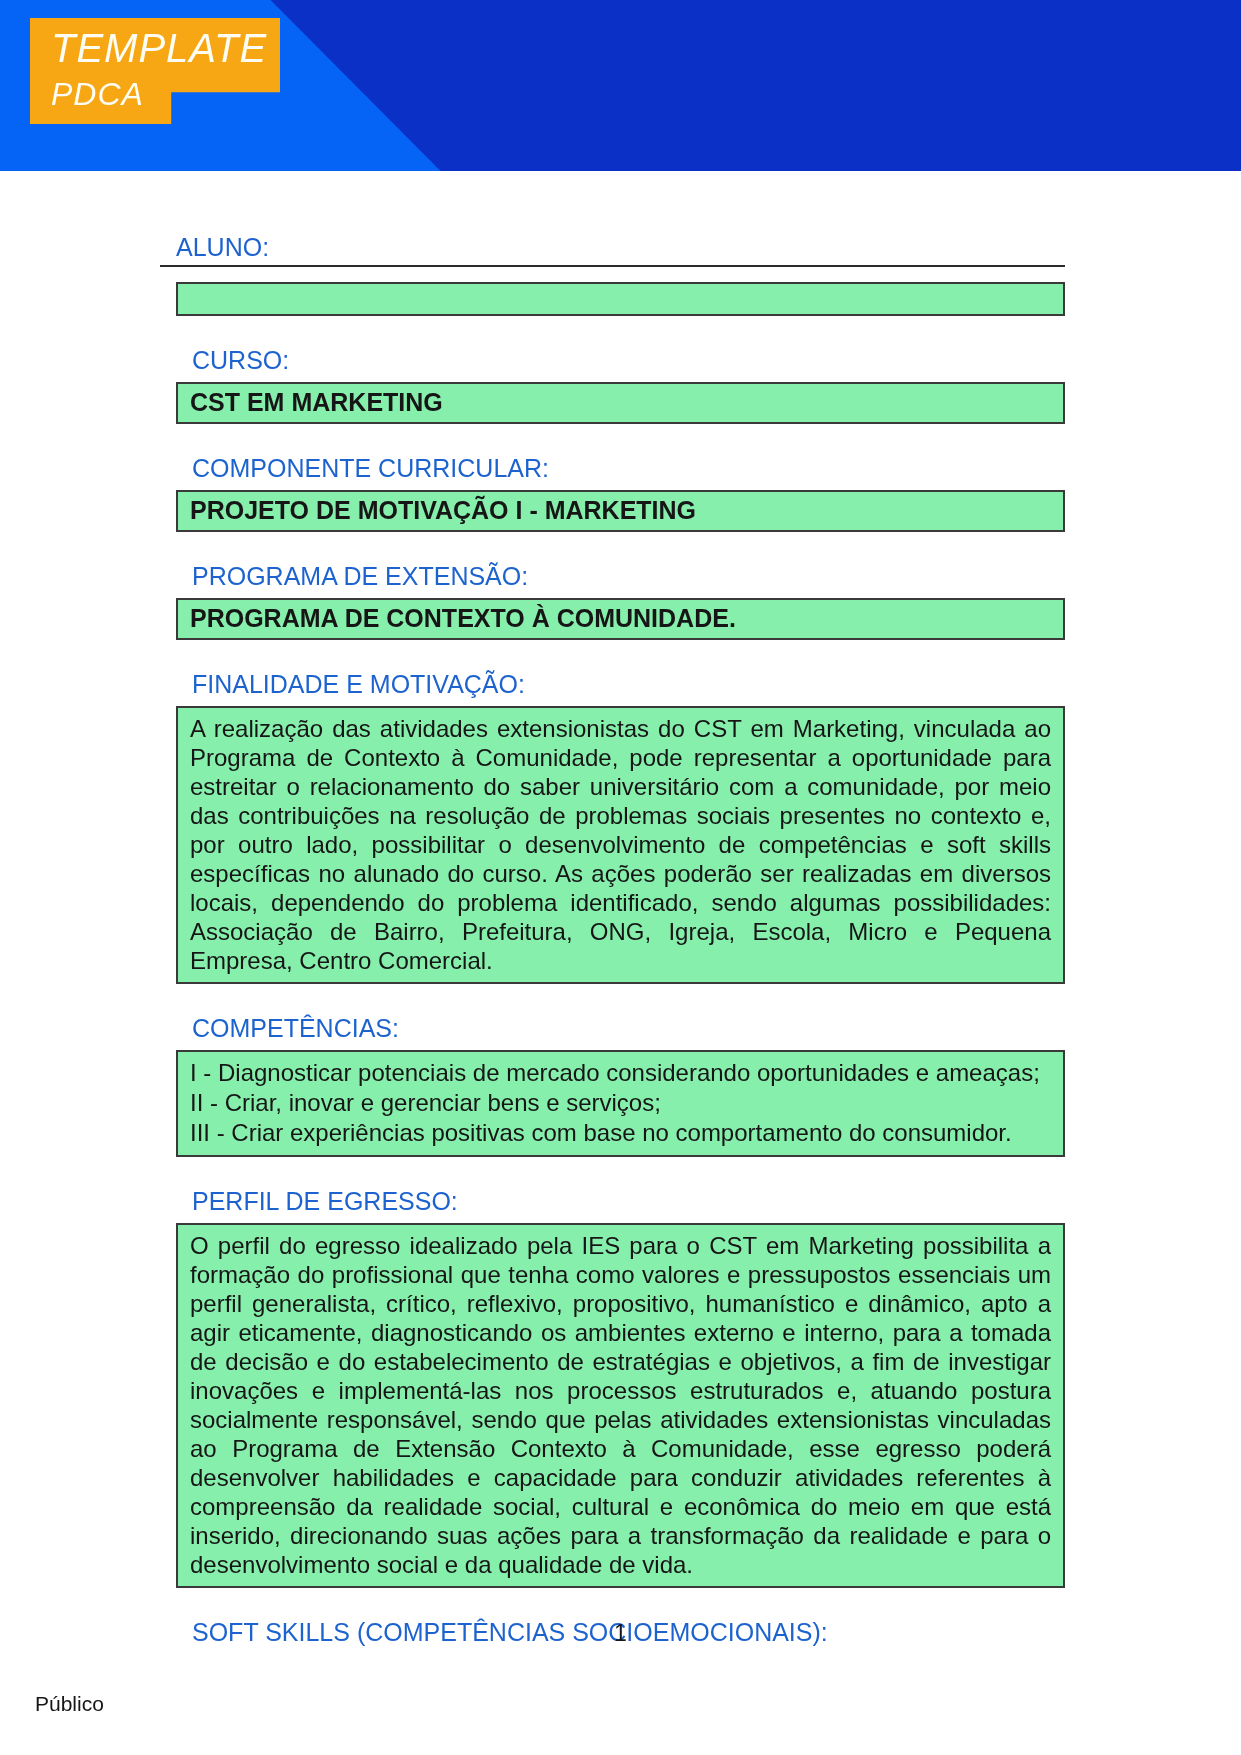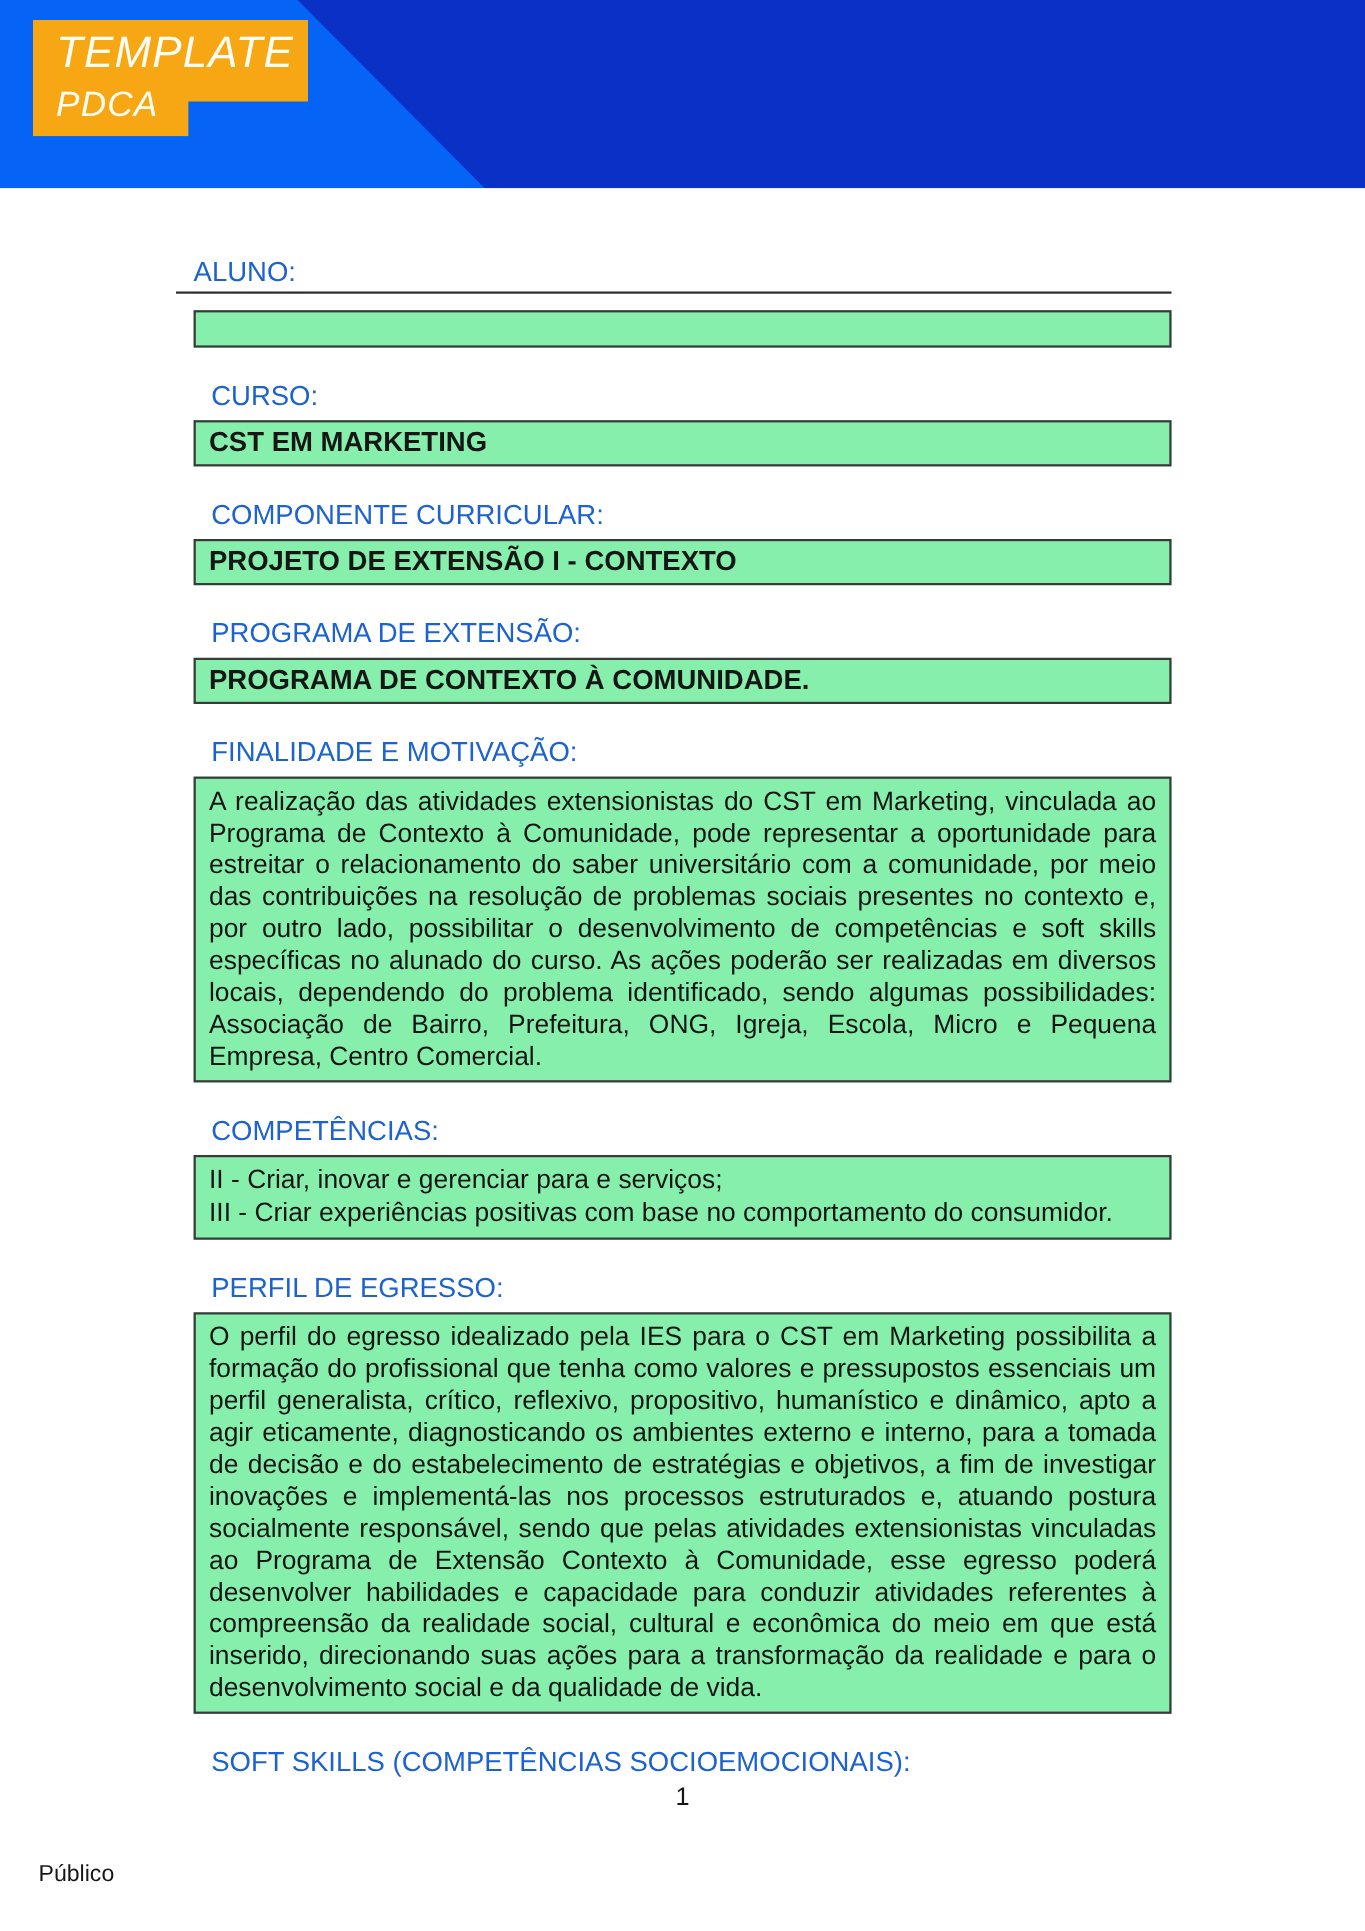--- a/index.html
+++ b/index.html
@@ -109,37 +109,38 @@
       <div class="field-box"></div>
     </div>
 
     <div class="section">
       <div class="section-label">CURSO:</div>
       <div class="field-box">CST EM MARKETING</div>
     </div>
 
     <div class="section">
       <div class="section-label">COMPONENTE CURRICULAR:</div>
-      <div class="field-box">PROJETO DE EXTENSÃO I - CONTEXTO</div>
+      <div class="field-box">PROJETO DE MOTIVAÇÃO I - MARKETING</div>
     </div>
 
     <div class="section">
       <div class="section-label">PROGRAMA DE EXTENSÃO:</div>
       <div class="field-box">PROGRAMA DE CONTEXTO À COMUNIDADE.</div>
     </div>
 
     <div class="section">
       <div class="section-label">FINALIDADE E MOTIVAÇÃO:</div>
       <div class="field-box para-box">A realização das atividades extensionistas do CST em Marketing, vinculada ao Programa de Contexto à Comunidade, pode representar a oportunidade para estreitar o relacionamento do saber universitário com a comunidade, por meio das contribuições na resolução de problemas sociais presentes no contexto e, por outro lado, possibilitar o desenvolvimento de competências e soft skills específicas no alunado do curso. As ações poderão ser realizadas em diversos locais, dependendo do problema identificado, sendo algumas possibilidades: Associação de Bairro, Prefeitura, ONG, Igreja, Escola, Micro e Pequena Empresa, Centro Comercial.</div>
     </div>
 
     <div class="section">
       <div class="section-label">COMPETÊNCIAS:</div>
       <div class="field-box list-box">
-        <div>II - Criar, inovar e gerenciar para e serviços;</div>
+        <div>I - Diagnosticar potenciais de mercado considerando oportunidades e ameaças;</div>
+        <div>II - Criar, inovar e gerenciar bens e serviços;</div>
         <div>III - Criar experiências positivas com base no comportamento do consumidor.</div>
       </div>
     </div>
 
     <div class="section">
       <div class="section-label">PERFIL DE EGRESSO:</div>
       <div class="field-box para-box">O perfil do egresso idealizado pela IES para o CST em Marketing possibilita a formação do profissional que tenha como valores e pressupostos essenciais um perfil generalista, crítico, reflexivo, propositivo, humanístico e dinâmico, apto a agir eticamente, diagnosticando os ambientes externo e interno, para a tomada de decisão e do estabelecimento de estratégias e objetivos, a fim de investigar inovações e implementá-las nos processos estruturados e, atuando postura socialmente responsável, sendo que pelas atividades extensionistas vinculadas ao Programa de Extensão Contexto à Comunidade, esse egresso poderá desenvolver habilidades e capacidade para conduzir atividades referentes à compreensão da realidade social, cultural e econômica do meio em que está inserido, direcionando suas ações para a transformação da realidade e para o desenvolvimento social e da qualidade de vida.</div>
     </div>
 
     <div class="section">

